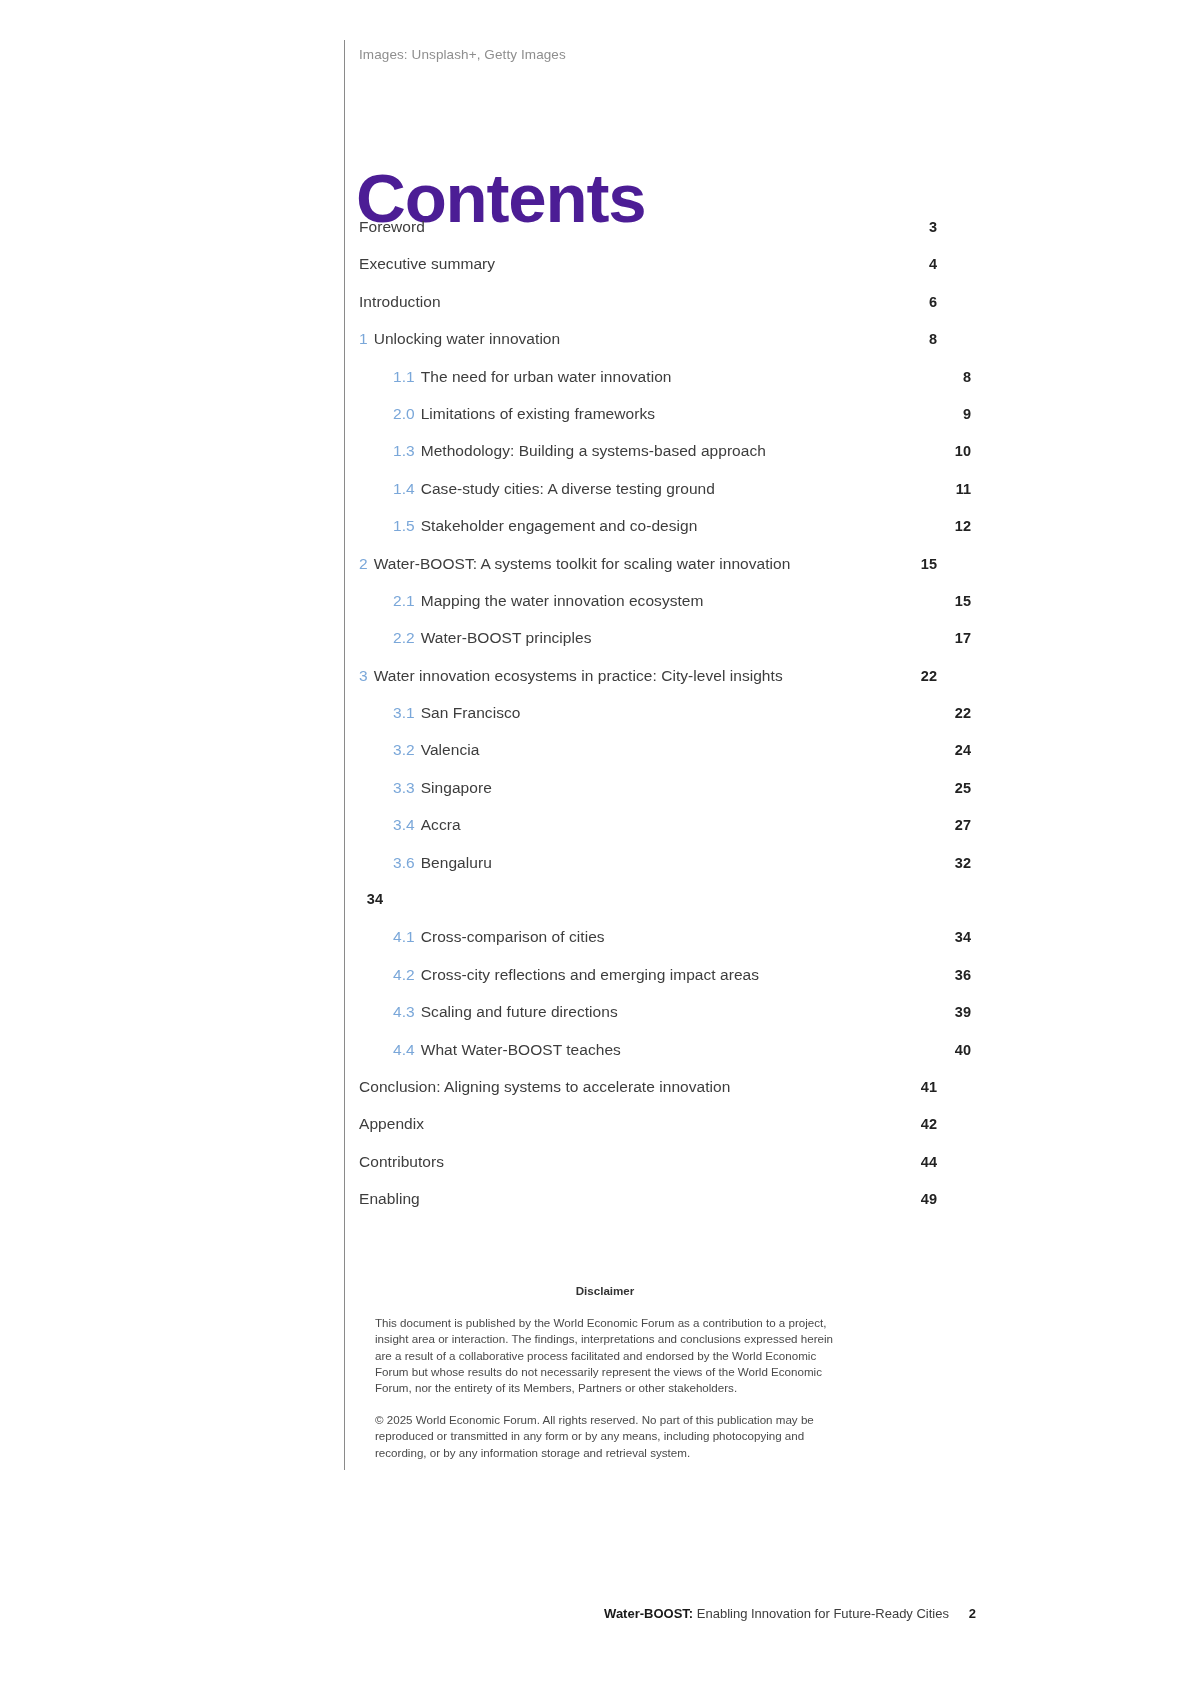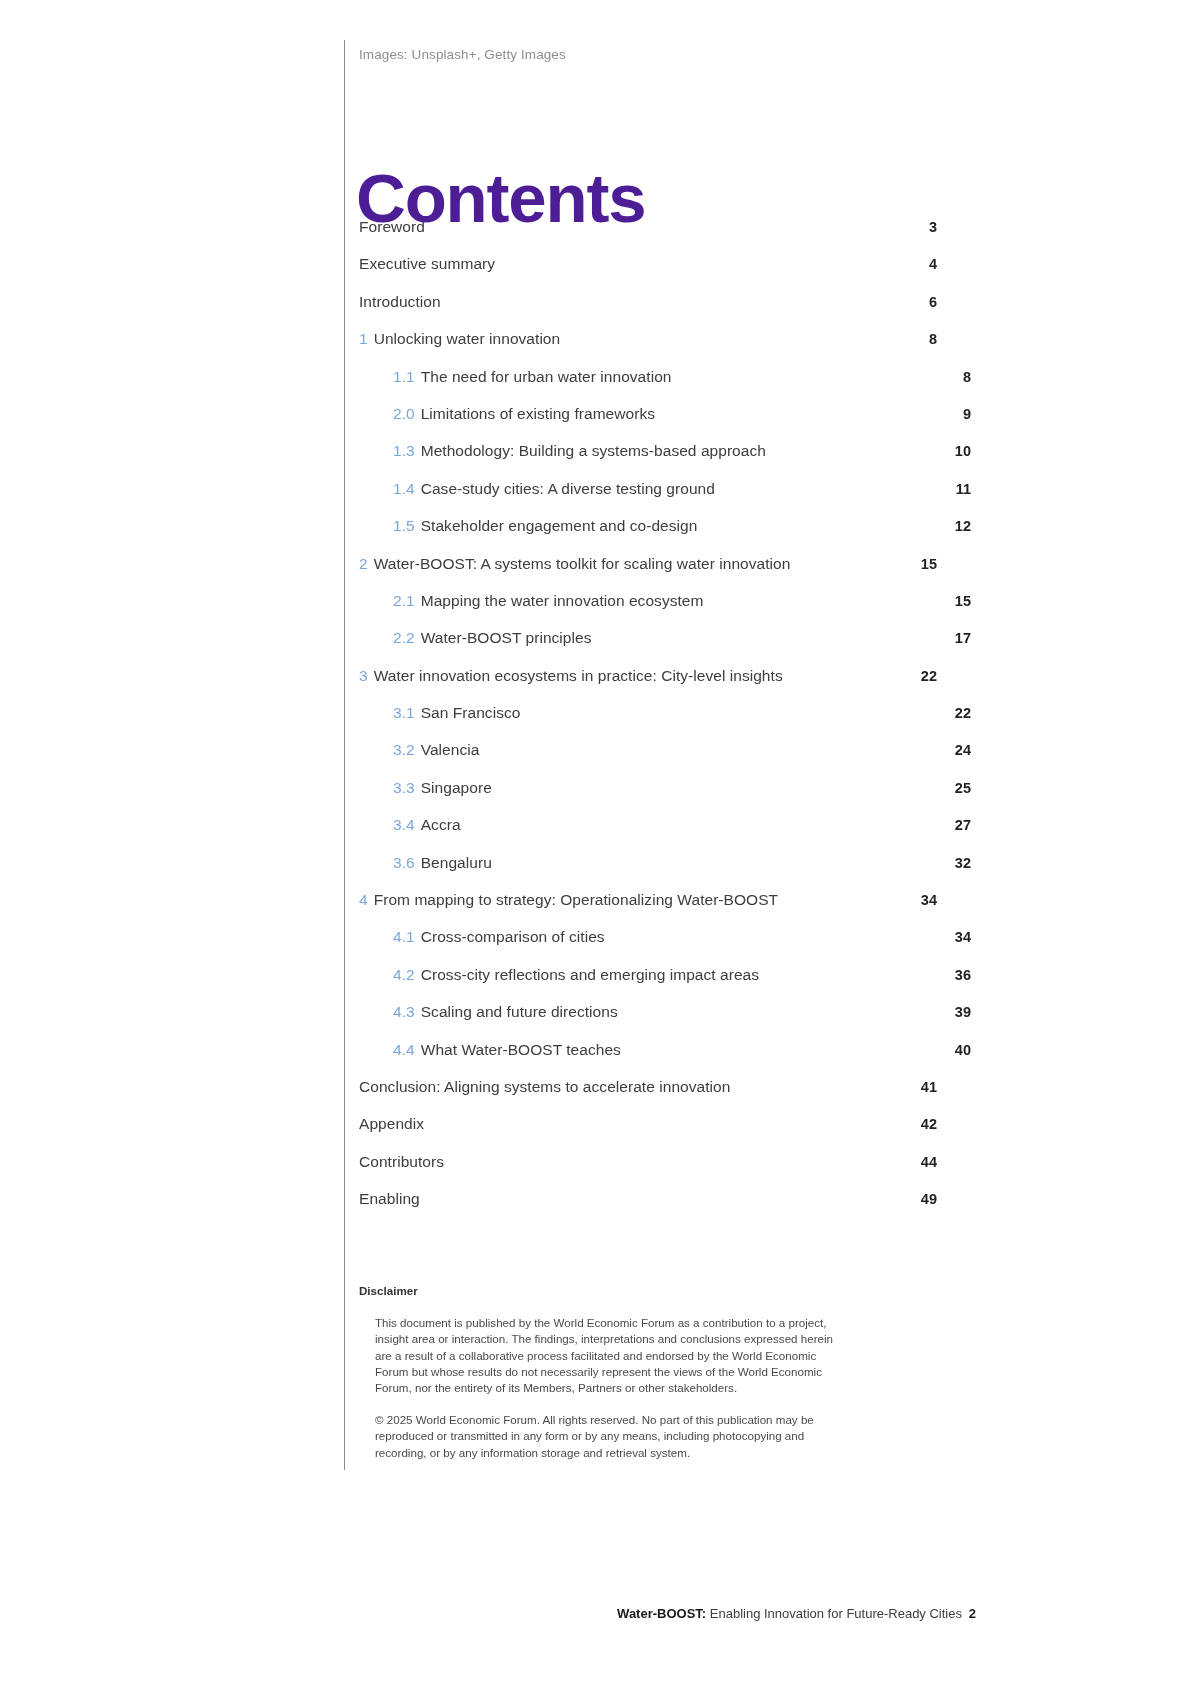--- a/index.html
+++ b/index.html
@@ -99,32 +99,33 @@
     width: 492px;
     color: #4a4a4a;
     font-size: 11.6px;
     line-height: 16.2px;
   }
   .disclaimer h4 {
     margin: 0 0 1px 0;
     font-size: 11.6px;
     font-weight: bold;
     color: #333333;
+    text-align: center;
   }
   .disclaimer p {
     margin: 16px;
   }
   .disclaimer p + p {
     margin-top: 14px;
   }
 
   
   .footer {
     position: absolute;
-    right: 144px;
+    right: 157px;
     top: 1606px;
     font-size: 13px;
     color: #3d3d3d;
     white-space: nowrap;
   }
   .footer .brand {
     font-weight: bold;
     color: #1a1a1a;
   }
   .footer-page {
@@ -214,21 +215,20 @@
       </div>
       <div class="toc-row level-sub">
         <span class="label"><span class="num">3.4</span><span>Accra</span></span>
         <span class="page-no">27</span>
       </div>
       <div class="toc-row level-sub">
         <span class="label"><span class="num">3.6</span><span>Bengaluru</span></span>
         <span class="page-no">32</span>
       </div>
       <div class="toc-row">
-        <span class="label"><span class="num">4</span><span>From mapping to strategy: Operationalizing Water-BOOST</span></span>
         <span class="page-no">34</span>
       </div>
       <div class="toc-row level-sub">
         <span class="label"><span class="num">4.1</span><span>Cross-comparison of cities</span></span>
         <span class="page-no">34</span>
       </div>
       <div class="toc-row level-sub">
         <span class="label"><span class="num">4.2</span><span>Cross-city reflections and emerging impact areas</span></span>
         <span class="page-no">36</span>
       </div>

